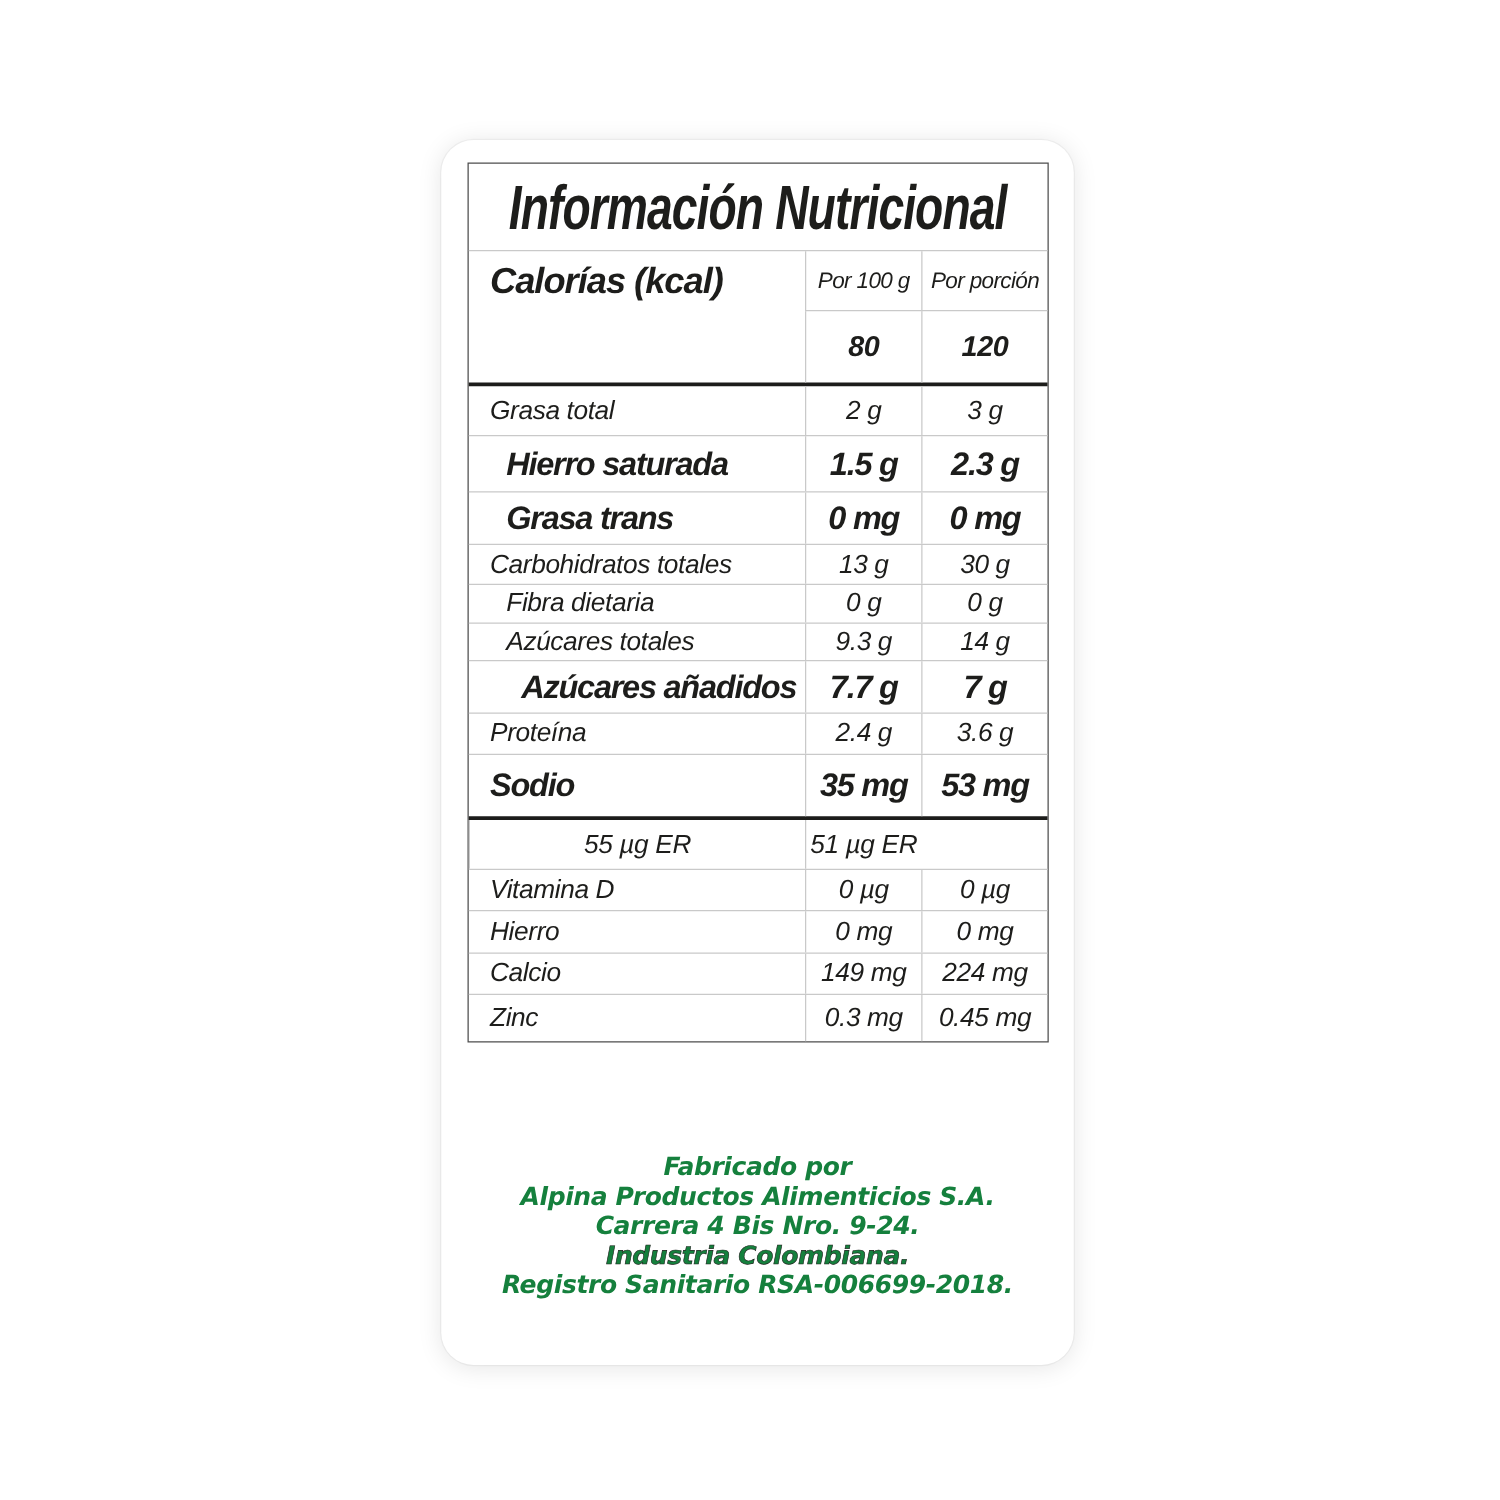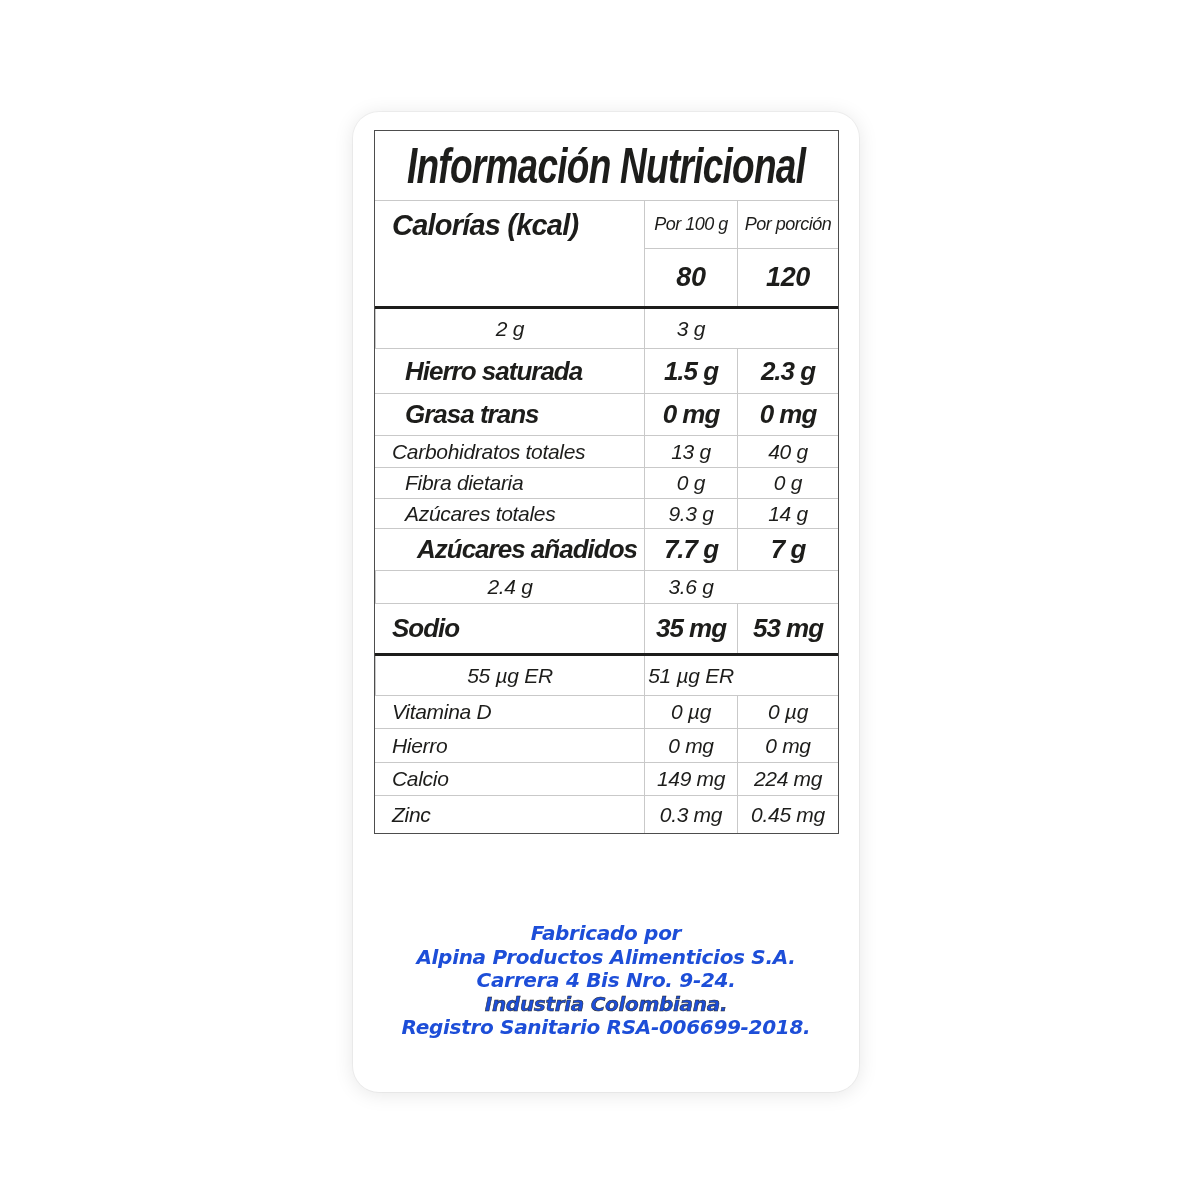--- a/index.html
+++ b/index.html
@@ -44,25 +44,25 @@
   .c-val{
     display:flex;align-items:center;justify-content:center;text-align:center;
     border-left:1.5px solid #c9c9c9;font-size:21px;letter-spacing:-0.3px;
     box-sizing:border-box;white-space:nowrap;
   }
   .big .c-label,.big .c-val{font-size:26px;font-weight:bold;letter-spacing:-1px;}
   .ind1{padding-left:30px;}
   .ind2{padding-left:42px;}
   .cal-label{font-size:29px;font-weight:bold;letter-spacing:-0.8px;}
   .col-head{font-size:18px;letter-spacing:-0.5px;border-bottom:1.5px solid #c9c9c9;}
-  .cal-num{font-size:27px;font-weight:bold;}
+  .cal-num{font-size:23px;font-weight:bold;}
   .footer{
     position:absolute;left:0;right:0;top:810px;text-align:center;
     font-family:"DejaVu Sans",sans-serif;font-weight:700;
-    font-size:20px;line-height:23.5px;letter-spacing:-0.3px;color:#1d4ed8;
+    font-size:20px;line-height:23.5px;letter-spacing:-0.3px;color:#15803d;
   }
   .xbold{-webkit-text-stroke:0.5px #1d1d1b;}
 </style>
 </head>
 <body>
 
 <div class="card">
 
   <div class="nt">
 
@@ -77,40 +77,41 @@
       <div class="c-val col-head">Por porción</div>
     </div>
 
     <div class="row b-heavy" style="height:60px">
       <div class="c-label"></div>
       <div class="c-val cal-num">80</div>
       <div class="c-val cal-num">120</div>
     </div>
 
     <div class="row b-light" style="height:40px">
+      <div class="c-label">Grasa total</div>
       <div class="c-val">2 g</div>
       <div class="c-val">3 g</div>
     </div>
 
     <div class="row b-light big" style="height:45px">
       <div class="c-label ind1">Hierro saturada</div>
       <div class="c-val">1.5 g</div>
       <div class="c-val">2.3 g</div>
     </div>
 
     <div class="row b-light big" style="height:42px">
       <div class="c-label ind1">Grasa trans</div>
       <div class="c-val">0 mg</div>
       <div class="c-val">0 mg</div>
     </div>
 
     <div class="row b-light" style="height:32px">
       <div class="c-label">Carbohidratos totales</div>
       <div class="c-val">13 g</div>
-      <div class="c-val">40 g</div>
+      <div class="c-val">30 g</div>
     </div>
 
     <div class="row b-light" style="height:31px">
       <div class="c-label ind1">Fibra dietaria</div>
       <div class="c-val">0 g</div>
       <div class="c-val">0 g</div>
     </div>
 
     <div class="row b-light" style="height:30px">
       <div class="c-label ind1">Azúcares totales</div>
@@ -118,20 +119,21 @@
       <div class="c-val">14 g</div>
     </div>
 
     <div class="row b-light big" style="height:42px">
       <div class="c-label ind2">Azúcares añadidos</div>
       <div class="c-val">7.7 g</div>
       <div class="c-val">7 g</div>
     </div>
 
     <div class="row b-light" style="height:33px">
+      <div class="c-label">Proteína</div>
       <div class="c-val">2.4 g</div>
       <div class="c-val">3.6 g</div>
     </div>
 
     <div class="row b-heavy big" style="height:52px">
       <div class="c-label">Sodio</div>
       <div class="c-val">35 mg</div>
       <div class="c-val">53 mg</div>
     </div>
 

